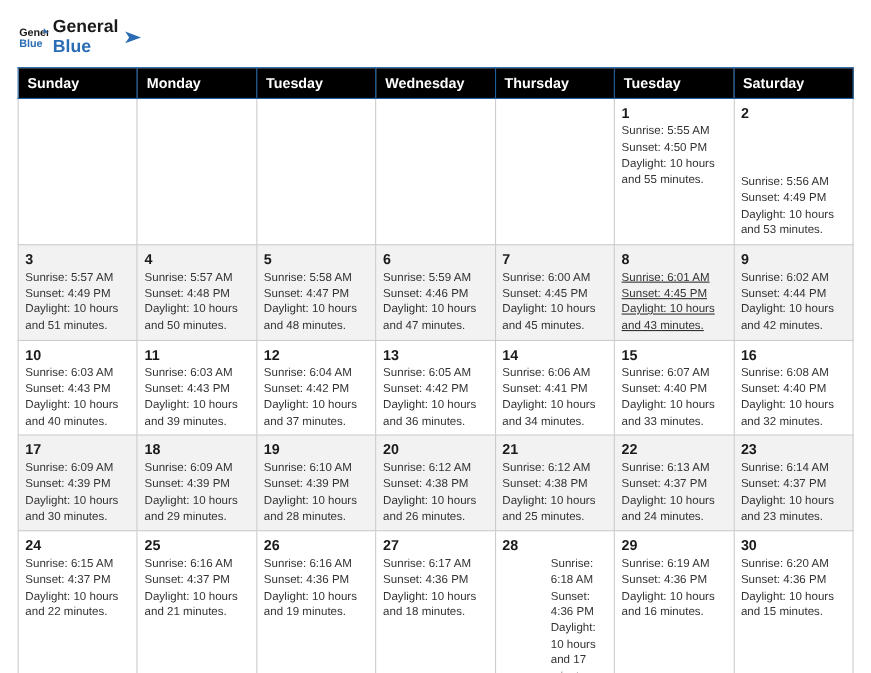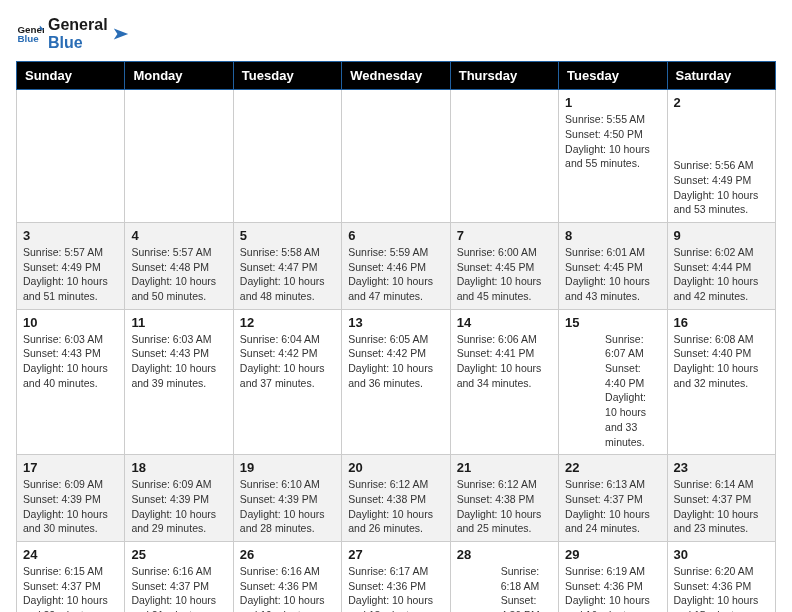--- a/index.html
+++ b/index.html
@@ -158,21 +158,21 @@
 Daylight: 10 hours and 47 minutes.</div>
         </td>
         <td class="alt-row">
           <span class="day-num">7</span>
           <div class="day-info" style="white-space: pre-line;">Sunrise: 6:00 AM
 Sunset: 4:45 PM
 Daylight: 10 hours and 45 minutes.</div>
         </td>
         <td class="alt-row">
           <span class="day-num">8</span>
-          <div class="day-info" style="white-space: pre-line;">Sunrise: 6:01 AM
+          <div class="day-info" style="white-space: pre-line; text-decoration: underline;">Sunrise: 6:01 AM
 Sunset: 4:45 PM
 Daylight: 10 hours and 43 minutes.</div>
         </td>
         <td class="alt-row">
           <span class="day-num">9</span>
           <div class="day-info" style="white-space: pre-line;">Sunrise: 6:02 AM
 Sunset: 4:44 PM
 Daylight: 10 hours and 42 minutes.</div>
         </td>
       </tr>
@@ -202,21 +202,21 @@
 Daylight: 10 hours and 36 minutes.</div>
         </td>
         <td>
           <span class="day-num">14</span>
           <div class="day-info" style="white-space: pre-line;">Sunrise: 6:06 AM
 Sunset: 4:41 PM
 Daylight: 10 hours and 34 minutes.</div>
         </td>
         <td>
           <span class="day-num">15</span>
-          <div class="day-info" style="white-space: pre-line; margin-left: 40px;">Sunrise: 6:07 AM
+          <div class="day-info" style="white-space: pre-line;">Sunrise: 6:07 AM
 Sunset: 4:40 PM
 Daylight: 10 hours and 33 minutes.</div>
         </td>
         <td>
           <span class="day-num">16</span>
           <div class="day-info" style="white-space: pre-line;">Sunrise: 6:08 AM
 Sunset: 4:40 PM
 Daylight: 10 hours and 32 minutes.</div>
         </td>
       </tr>

